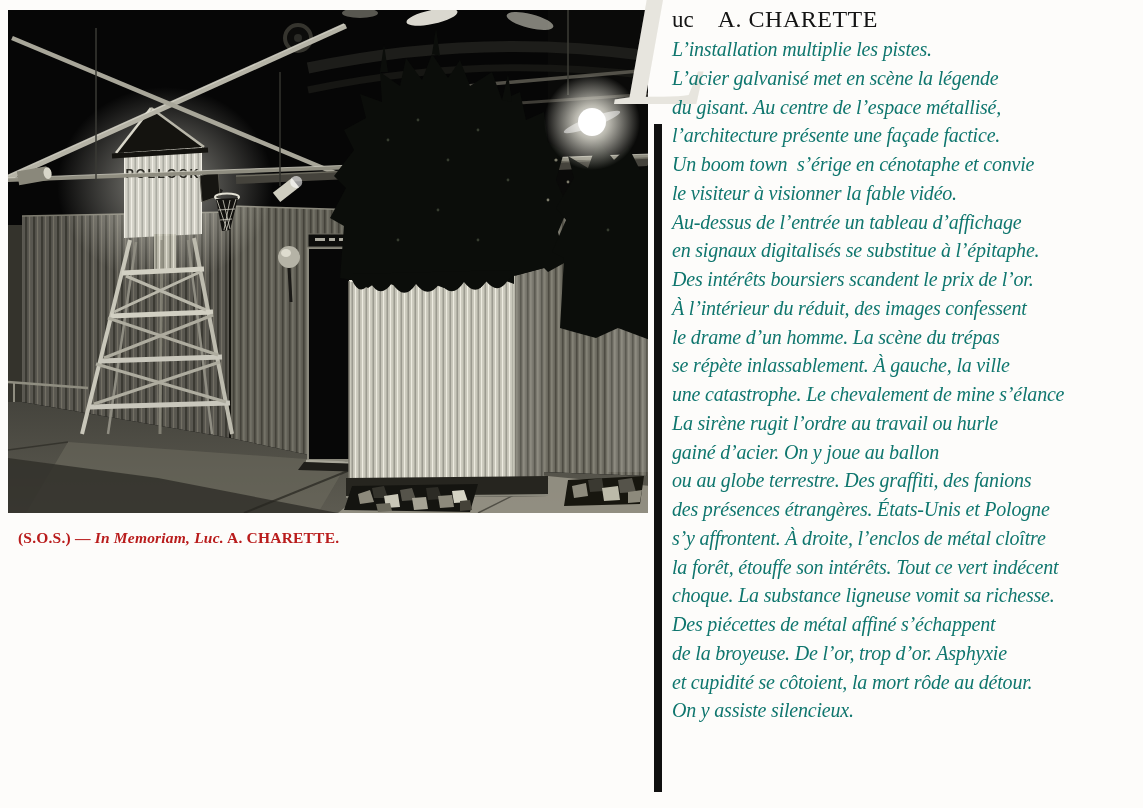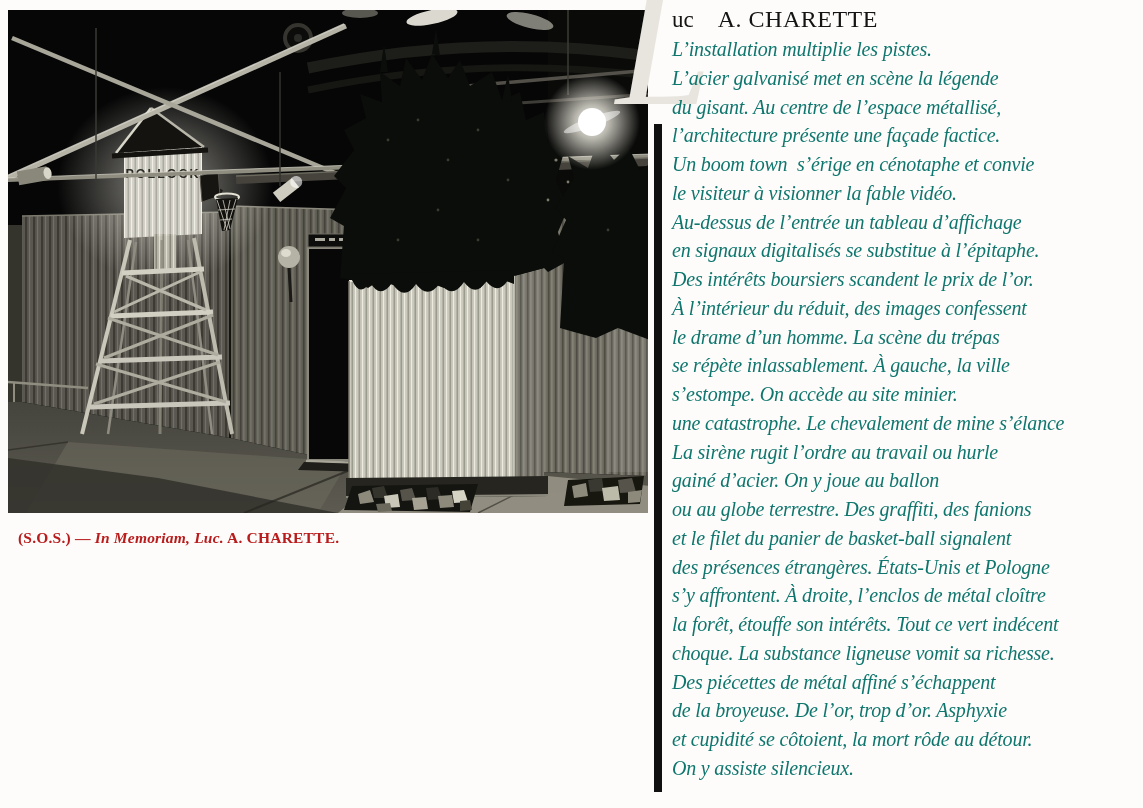--- a/index.html
+++ b/index.html
@@ -263,26 +263,24 @@
     <div class="body-line">du gisant. Au centre de l’espace métallisé,</div>
     <div class="body-line">l’architecture présente une façade factice.</div>
     <div class="body-line">Un boom town  s’érige en cénotaphe et convie</div>
     <div class="body-line">le visiteur à visionner la fable vidéo.</div>
     <div class="body-line">Au-dessus de l’entrée un tableau d’affichage</div>
     <div class="body-line">en signaux digitalisés se substitue à l’épitaphe.</div>
     <div class="body-line">Des intérêts boursiers scandent le prix de l’or.</div>
     <div class="body-line">À l’intérieur du réduit, des images confessent</div>
     <div class="body-line">le drame d’un homme. La scène du trépas</div>
     <div class="body-line">se répète inlassablement. À gauche, la ville</div>
-    <div class="body-line">s’estompe. On accède au site minier.</div>
     <div class="body-line">une catastrophe. Le chevalement de mine s’élance</div>
     <div class="body-line">La sirène rugit l’ordre au travail ou hurle</div>
     <div class="body-line">gainé d’acier. On y joue au ballon</div>
     <div class="body-line">ou au globe terrestre. Des graffiti, des fanions</div>
-    <div class="body-line">et le filet du panier de basket-ball signalent</div>
     <div class="body-line">des présences étrangères. États-Unis et Pologne</div>
     <div class="body-line">s’y affrontent. À droite, l’enclos de métal cloître</div>
     <div class="body-line">la forêt, étouffe son intérêts. Tout ce vert indécent</div>
     <div class="body-line">choque. La substance ligneuse vomit sa richesse.</div>
     <div class="body-line">Des piécettes de métal affiné s’échappent</div>
     <div class="body-line">de la broyeuse. De l’or, trop d’or. Asphyxie</div>
     <div class="body-line">et cupidité se côtoient, la mort rôde au détour.</div>
     <div class="body-line">On y assiste silencieux.</div>
   </div>
 

